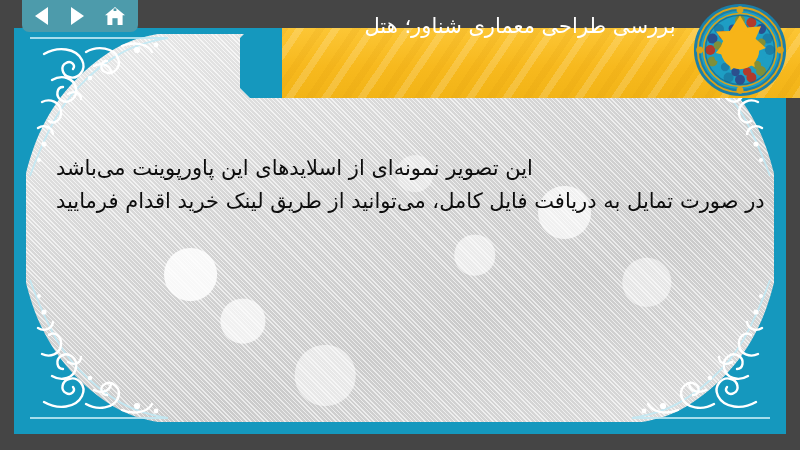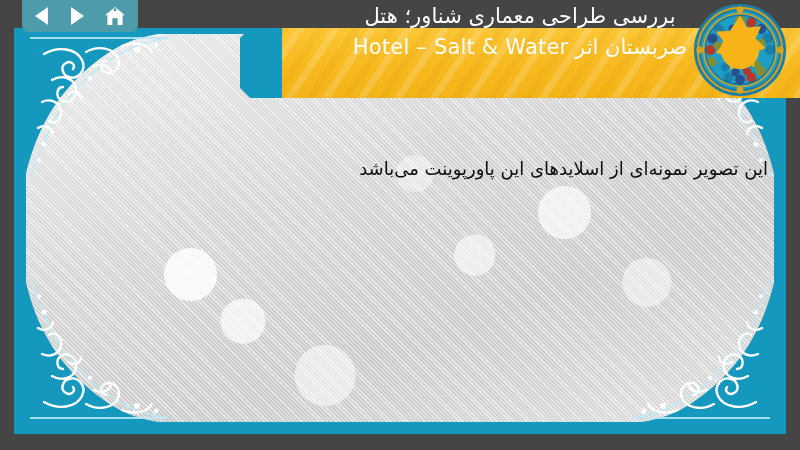--- a/index.html
+++ b/index.html
@@ -132,39 +132,39 @@
     left: 0; top: -27px;
     width: 560px;
     text-align: center;
     color: #ffffff;
     font-size: 21px;
     line-height: 31px;
     letter-spacing: 0.2px;
     white-space: nowrap;
     direction: rtl;
   }
-  #titletext .tline { display: block; }
+  #titletext .tline { display: block; margin-top: 10px; }
 
   
   #medallion {
     position: absolute;
     left: 692px; top: 2px;
     width: 96px; height: 96px;
     z-index: 60;
   }
 
   
   #body {
     position: absolute;
     left: 30px; top: 118px;
     width: 712px;
     direction: rtl;
-    text-align: right;
+    text-align: left;
     color: #0d0d0d;
-    font-size: 18px;
+    font-size: 21px;
     line-height: 33px;
     z-index: 30;
   }
   #body .bline { display: block; white-space: nowrap; }
 </style>
 </head>
 <body>
 
 <div id="stage">
 
@@ -272,31 +272,31 @@
           <circle cx="113" cy="18" r="3.1"></circle>
           <circle cx="132" cy="13" r="2.4"></circle>
           <circle cx="20" cy="112" r="2.6"></circle>
           <circle cx="15" cy="128" r="2"></circle>
           <circle cx="66" cy="46" r="2.3"></circle>
         </g>
       </svg>
 
       <div id="body">
         <span class="bline">این تصویر نمونه‌ای از اسلایدهای این پاورپوینت می‌باشد</span>
+        <span class="bline">در صورت تمایل به دریافت فایل کامل، می‌توانید از طریق لینک خرید اقدام فرمایید</span>
       </div>
 
     </div>
   </div>
 
   <div id="bannerwrap">
     <div id="tealtab"></div>
     <div id="yellowband"></div>
     <div id="titletext">
       <span class="tline">بررسی طراحی معماری شناور؛ هتل</span>
-      <span class="tline">صربستان اثر Hotel – Salt &amp; Water</span>
     </div>
   </div>
 
   <svg id="medallion" viewBox="0 0 100 100">
     <circle cx="50" cy="50" r="48" fill="#1b7fa8"></circle>
     <circle cx="50" cy="50" r="45" fill="none" stroke="#f2c килограм" stroke-width="0"></circle>
     <circle cx="50" cy="50" r="44" fill="none" stroke="#d9a21a" stroke-width="2"></circle>
     <circle cx="50" cy="50" r="41" fill="#1e9ec4"></circle>
     <circle cx="50" cy="50" r="38" fill="none" stroke="#d9a21a" stroke-width="1.6"></circle>
     <g>

